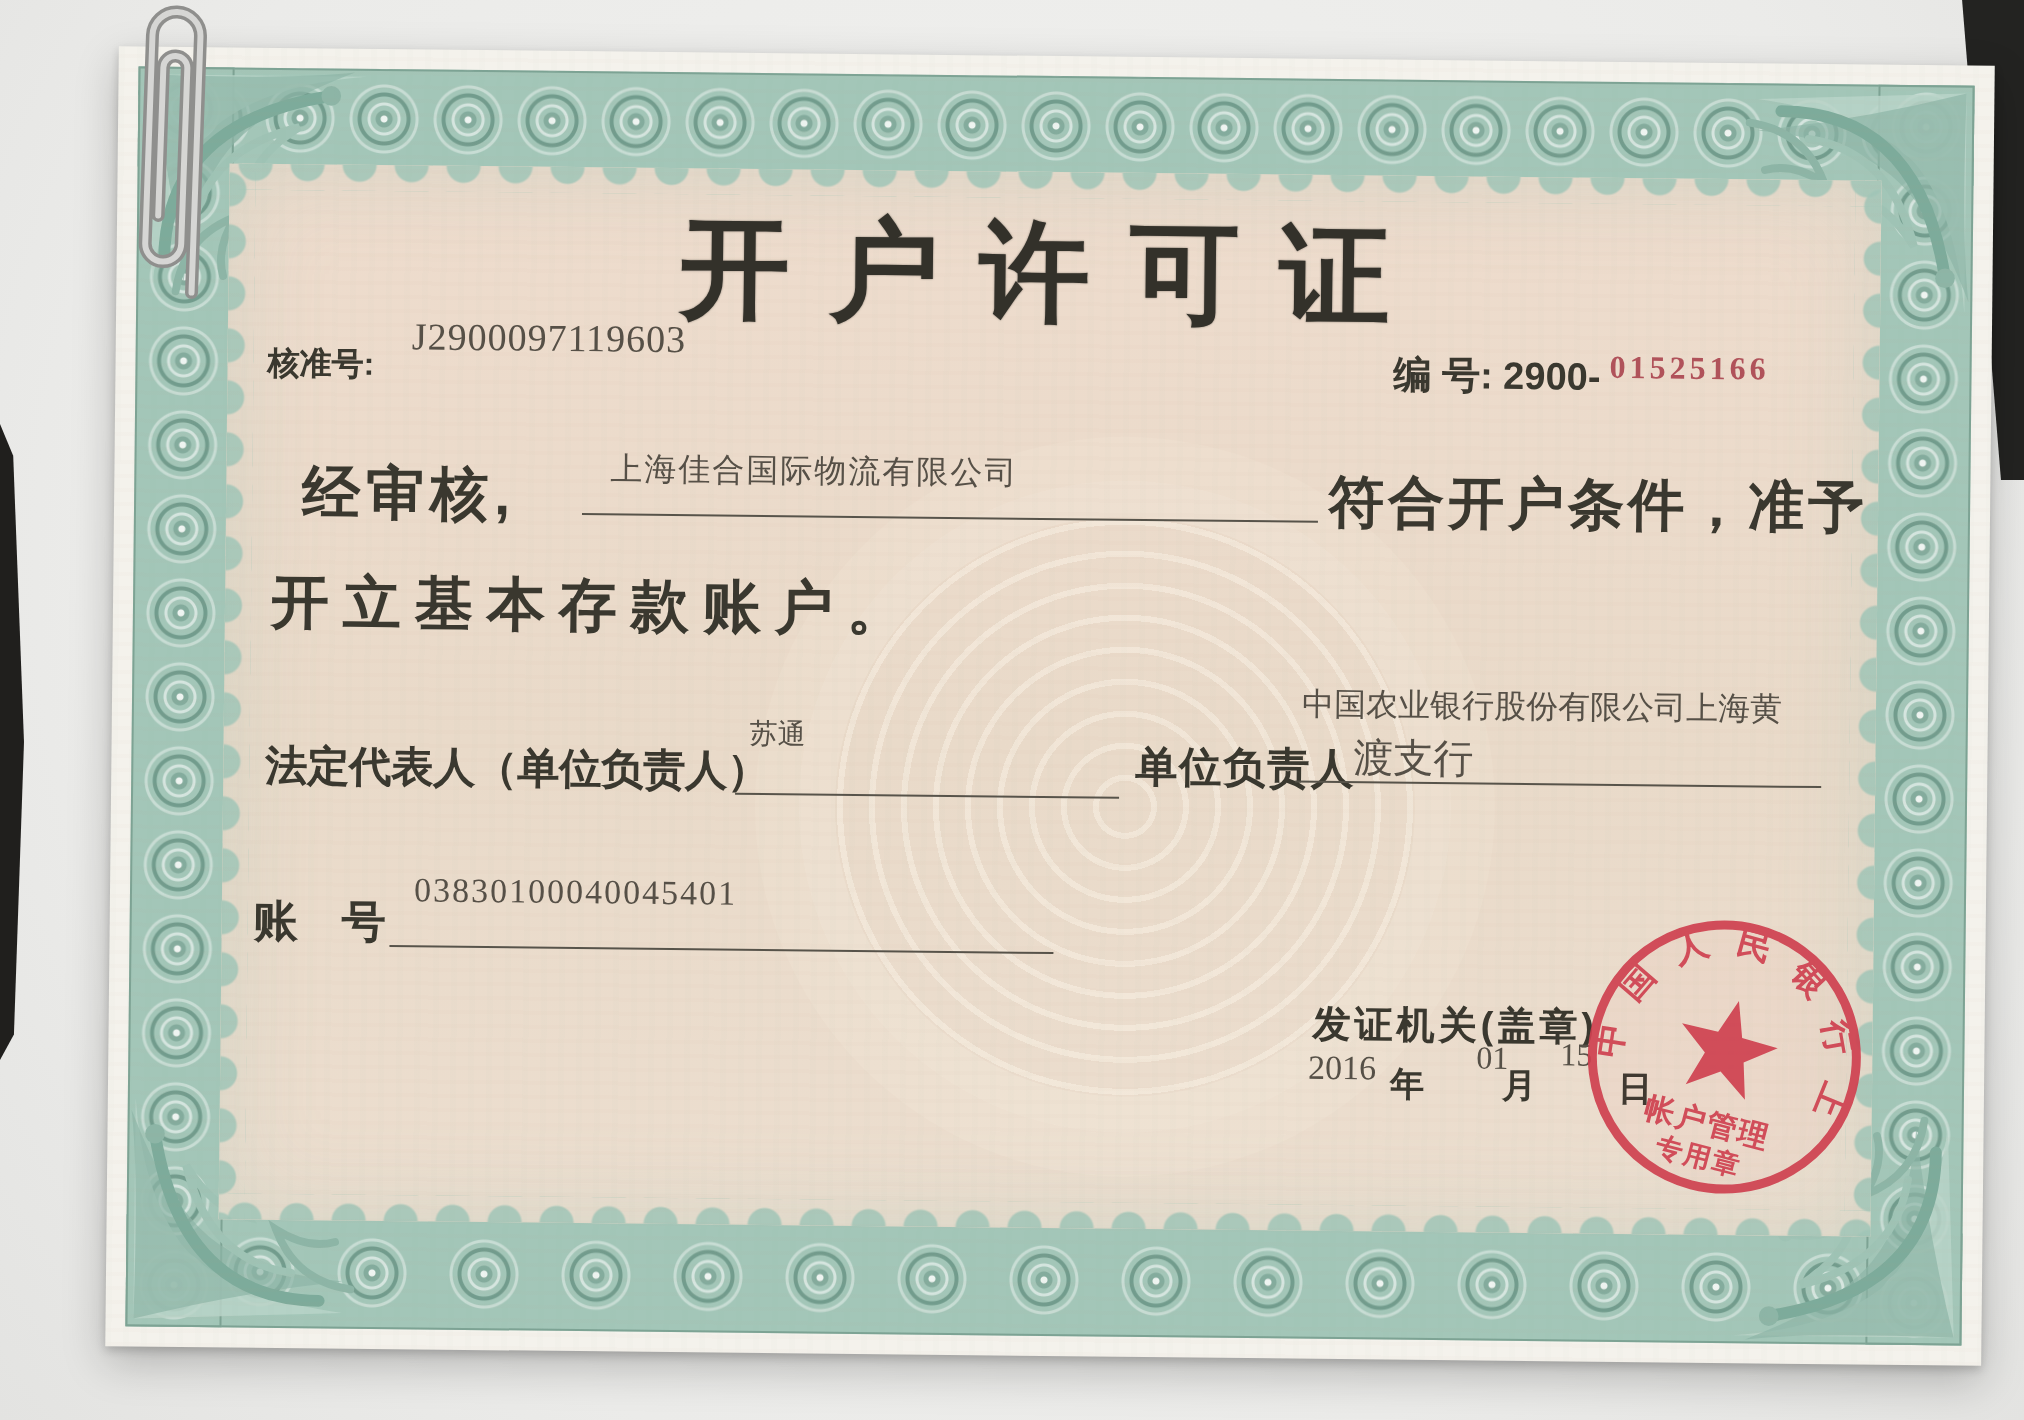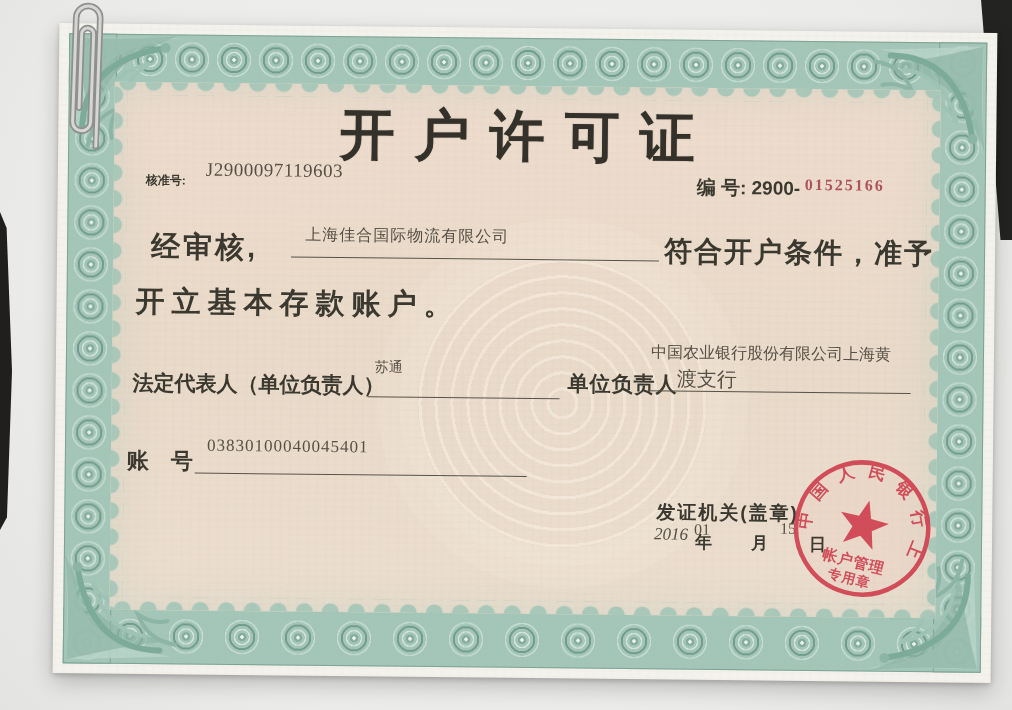--- a/index.html
+++ b/index.html
@@ -114,21 +114,21 @@
     <div class="scallop sc-top"></div>
     <div class="scallop sc-bottom"></div>
     <div class="scallop sc-left"></div>
     <div class="scallop sc-right"></div>
     <div class="rosette"></div>
     <div class="texture"></div>
 
     <div class="content">
       <div class="abs title">开户许可证</div>
 
-      <div class="abs lbl" style="left:88px;top:148px;font-size:12px;">核准号:</div>
+      <div class="abs lbl" style="left:76px;top:148px;font-size:16px;">核准号:</div>
       <div class="abs val" style="left:148px;top:134px;font-size:19px;letter-spacing:.5px;">J2900097119603</div>
 
       <div class="abs lbl" style="left:639px;top:145px;font-size:19px;">编 号: 2900-</div>
       <div class="abs val" style="left:747px;top:145px;font-size:16px;letter-spacing:2px;color:#b0525a;font-weight:bold;">01525166</div>
 
       <div class="abs lbl" style="left:94px;top:203px;font-size:29px;letter-spacing:3px;">经审核,</div>
       <div class="abs val" style="left:248px;top:199px;font-size:16px;letter-spacing:1px;">上海佳合国际物流有限公司</div>
       <div class="rule" style="left:234px;top:231px;width:368px;"></div>
       <div class="abs lbl" style="left:607px;top:203px;font-size:28px;letter-spacing:2px;">符合开户条件，准予</div>
 
@@ -142,23 +142,23 @@
       <div class="abs val" style="left:595px;top:313px;font-size:16px;">中国农业银行股份有限公司上海黄</div>
       <div class="abs val" style="left:621px;top:336px;font-size:20px;">渡支行</div>
       <div class="rule" style="left:592px;top:361px;width:263px;"></div>
 
       <div class="abs lbl" style="left:72px;top:422px;font-size:22px;text-align:right;">账　号</div>
       <div class="abs val" style="left:152px;top:411px;font-size:17px;letter-spacing:1px;">03830100040045401</div>
       <div class="rule" style="left:140px;top:448px;width:332px;"></div>
 
       <div class="abs lbl" style="left:602px;top:470px;font-size:19px;letter-spacing:2px;">发证机关(盖章)</div>
       <div>
-        <span class="abs val" style="left:600px;top:495px;font-size:17px;font-style:italic;">2016</span>
+        <span class="abs val" style="left:600px;top:495px;font-size:17px;">2016</span>
         <span class="abs lbl" style="left:641px;top:501px;font-size:17px;">年</span>
-        <span class="abs val" style="left:640px;top:491px;font-size:16px;">01</span>
+        <span class="abs val" style="left:684px;top:491px;font-size:16px;">01</span>
         <span class="abs lbl" style="left:697px;top:501px;font-size:17px;">月</span>
         <span class="abs val" style="left:726px;top:489px;font-size:16px;">15</span>
         <span class="abs lbl" style="left:755px;top:502px;font-size:17px;">日</span>
       </div>
 
       <div class="seal-wrap">
         <svg viewBox="0 0 190 190" width="190" height="190">
           <circle cx="95" cy="95" r="66" fill="rgba(220,90,100,0.04)" stroke="#cf4150" stroke-width="4.5"></circle>
           <path id="sealArc" d="M46.1,112.8 A52,52 0 1 1 143.9,112.8" fill="none"></path>
           <text font-size="17" font-weight="bold" fill="#cf4150" font-family="Liberation Serif, DejaVu Serif, serif">

